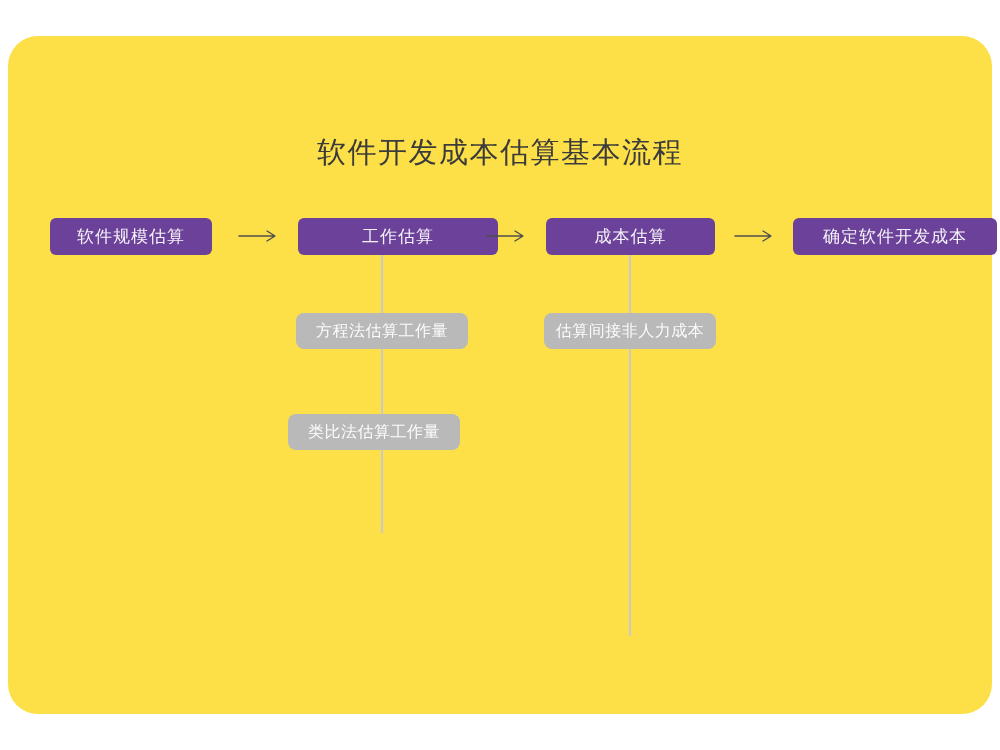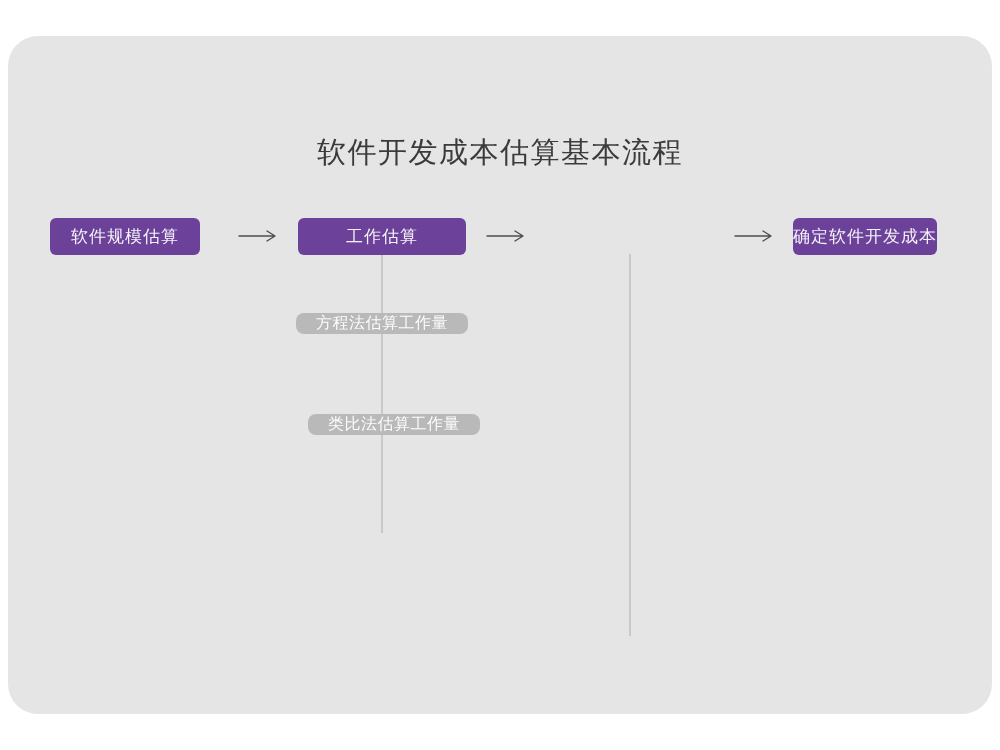--- a/index.html
+++ b/index.html
@@ -14,21 +14,21 @@
     height: 750px;
     overflow: hidden;
     background: #ffffff;
   }
   .card {
     position: absolute;
     left: 8px;
     top: 36px;
     width: 984px;
     height: 678px;
-    background: #e5e5e5;
+    background: #fde047;
     border-radius: 30px;
   }
   .title {
     position: absolute;
     left: 0;
     right: 0;
     top: 97px;
     margin: 0;
     text-align: center;
     font-size: 29px;
@@ -44,21 +44,21 @@
     display: flex;
     align-items: center;
     justify-content: center;
     color: rgba(255,255,255,0.93);
     font-size: 17px;
     letter-spacing: 1px;
     box-sizing: border-box;
   }
   .gnode {
     position: absolute;
-    height: 21px;
+    height: 36px;
     width: 172px;
     background: #b9b9b9;
     border-radius: 8px;
     display: flex;
     align-items: center;
     justify-content: center;
     color: rgba(255,255,255,0.95);
     font-size: 16px;
     letter-spacing: 0.5px;
     box-sizing: border-box;
@@ -78,47 +78,53 @@
 <body>
 
 <div class="canvas">
   <div class="card">
 
     <h1 class="title">软件开发成本估算基本流程</h1>
 
     <div class="vline" style="left:373px; top:218px; height:279px"></div>
     <div class="vline" style="left:621px; top:218px; height:382px"></div>
 
-    <div class="pnode" style="left:42px; top:182px; width:150px">
+    <div class="pnode" style="left:42px; top:182px; width:162px">
       <span>软件规模估算</span>
     </div>
 
     <svg class="arrow" style="left:230px; top:193px" viewBox="0 0 42 14">
       <path d="M1 7 H36 M29 2 L37 7 L29 12" fill="none" stroke="#4d4d4d" stroke-width="1.4" stroke-linecap="round" stroke-linejoin="round"></path>
     </svg>
 
-    <div class="pnode" style="left:290px; top:182px; width:168px">
+    <div class="pnode" style="left:290px; top:182px; width:200px">
       <span>工作估算</span>
     </div>
 
     <svg class="arrow" style="left:478px; top:193px" viewBox="0 0 42 14">
       <path d="M1 7 H36 M29 2 L37 7 L29 12" fill="none" stroke="#4d4d4d" stroke-width="1.4" stroke-linecap="round" stroke-linejoin="round"></path>
     </svg>
 
+    <div class="pnode" style="left:538px; top:182px; width:169px">
+      <span>成本估算</span>
+    </div>
 
     <svg class="arrow" style="left:726px; top:193px" viewBox="0 0 42 14">
       <path d="M1 7 H36 M29 2 L37 7 L29 12" fill="none" stroke="#4d4d4d" stroke-width="1.4" stroke-linecap="round" stroke-linejoin="round"></path>
     </svg>
 
-    <div class="pnode" style="left:785px; top:182px; width:144px">
+    <div class="pnode" style="left:785px; top:182px; width:204px">
       <span>确定软件开发成本</span>
     </div>
 
     <div class="gnode" style="left:288px; top:277px">
       <span>方程法估算工作量</span>
     </div>
-    <div class="gnode" style="left:300px; top:378px">
+    <div class="gnode" style="left:280px; top:378px">
       <span>类比法估算工作量</span>
     </div>
 
+    <div class="gnode" style="left:536px; top:277px">
+      <span>估算间接非人力成本</span>
+    </div>
 
   </div>
 </div>
 
 </body></html>

